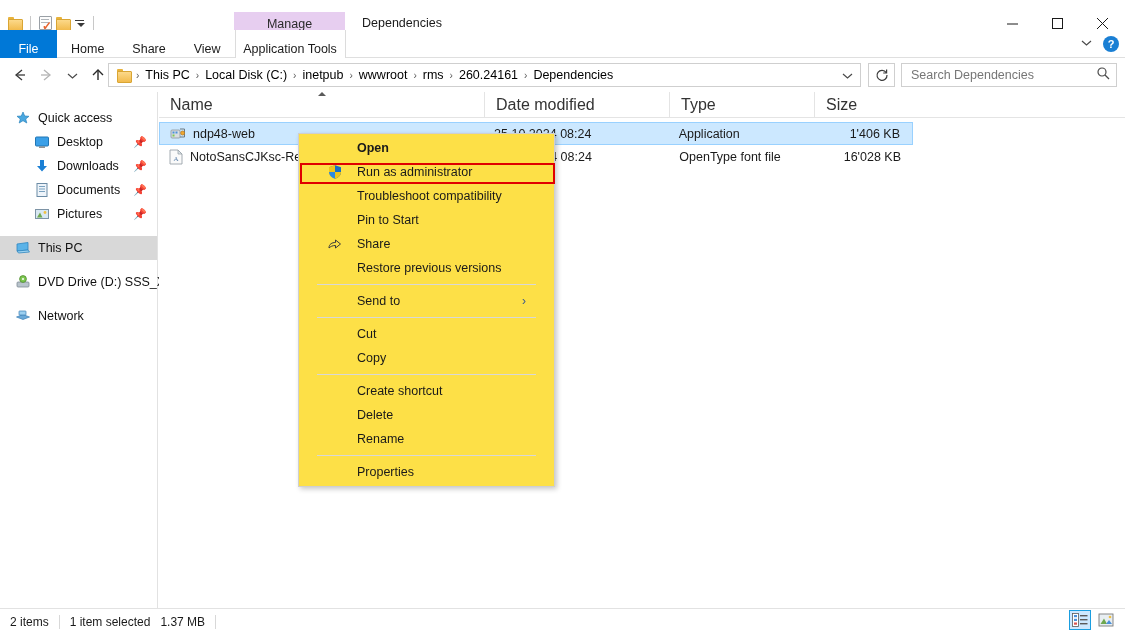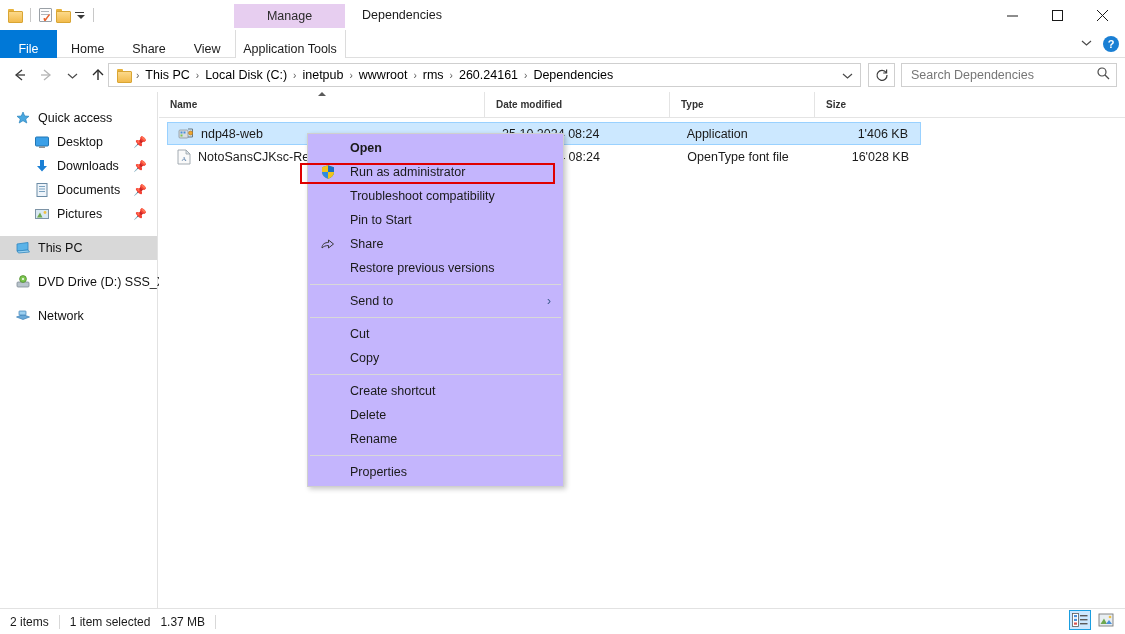--- a/index.html
+++ b/index.html
@@ -7,21 +7,21 @@
     width: 1125px; height: 634px;
     font-family: "Liberation Sans", sans-serif;
     background: #ffffff;
     overflow: hidden;
     -webkit-font-smoothing: antialiased;
   }
   #app { position: relative; width: 1125px; height: 634px; background: #fff; }
 
   
   .titlebar {
-    position: absolute; top: 0; left: 0; width: 1125px; height: 30px;
+    position: absolute; top: 8px; left: 0; width: 1125px; height: 30px;
     background: #ffffff;
   }
   .qat { position: absolute; left: 8px; top: 0; height: 30px; display: flex; align-items: center; gap: 4px; }
   .qat-sep { width: 1px; height: 14px; background: #c8c8c8; margin: 0 4px; }
   .icon-folder-sm {
     width: 14px; height: 12px; position: relative; display: inline-block;
   }
   .icon-folder-sm::before {
     content: ""; position: absolute; left: 0; top: 0; width: 6px; height: 3px;
     background: #e8b33c; border-radius: 1px 1px 0 0;
@@ -140,50 +140,49 @@
   .pin {
     position: absolute; right: 10px; top: 50%; transform: translateY(-50%);
     color: #9b9b9b; font-size: 11px;
   }
   .nav-gap { height: 10px; }
 
   
   .filepane { position: absolute; left: 159px; top: 0; width: 966px; height: 516px; background: #fff; }
   .col-headers {
     position: relative; height: 26px; border-bottom: 1px solid #e4e4e4; display: flex;
-    align-items: center; font-size: 10px; color: #333; font-weight: bold;
+    align-items: center; font-size: 16px; color: #333;
   }
   .ch {
     height: 26px; display: flex; align-items: center; padding-left: 11px;
     border-left: 1px solid #e4e4e4; position: relative;
   }
   .ch:first-child { border-left: none; }
   .sort-caret {
     position: absolute; left: 50%; top: 0px; transform: translateX(-50%);
     width: 0; height: 0; border-left: 4px solid transparent; border-right: 4px solid transparent;
     border-bottom: 4px solid #5a5a5a;
   }
   .row {
     height: 23px; display: flex; align-items: center; font-size: 12.5px; color: #1a1a1a;
     position: relative;
-    margin-left: 8px;
   }
   .row.selected { background: #cce8ff; border: 1px solid #99d1ff; }
   .cell { display: flex; align-items: center; height: 100%; overflow: hidden; white-space: nowrap; }
   .cell.name { padding-left: 10px; gap: 7px; }
   .cell.right { justify-content: flex-end; padding-right: 12px; }
 
   .ico-installer { width: 16px; height: 16px; position: relative; flex: 0 0 16px; }
   .ico-font { width: 14px; height: 16px; position: relative; flex: 0 0 14px; }
 
   
   .ctxmenu {
-    position: absolute; left: 307px; top: 133px; width: 257px;
-    background: #c4b5fd; border: 1px solid #cfcfcf; box-shadow: 2px 2px 5px rgba(0,0,0,.22);
-    padding: 2px 0; z-index: 50;
+    position: absolute; left: 298px; top: 133px; width: 257px;
+    background: #fde047; border: 1px solid #cfcfcf; box-shadow: 2px 2px 5px rgba(0,0,0,.22);
+    padding: 2px 16px; z-index: 50;
   }
   .mi {
     height: 24px; display: flex; align-items: center; font-size: 12.5px; color: #1a1a1a;
     padding-left: 42px; position: relative;
   }
   .mi.bold { font-weight: bold; }
   .mi .mi-ico { position: absolute; left: 12px; top: 50%; transform: translateY(-50%); width: 16px; height: 16px; }
   .mi .submenu-arrow { position: absolute; right: 12px; top: 50%; transform: translateY(-50%); color: #3b5a8c; font-size: 12px; }
   .msep { height: 1px; background: #d8d8d8; margin: 4px 2px; }
   .hl-box {

